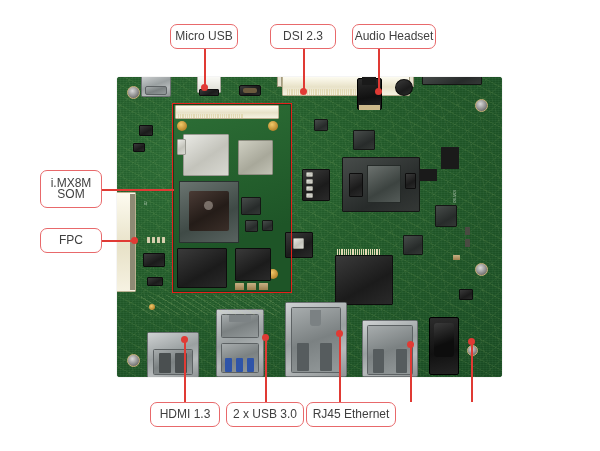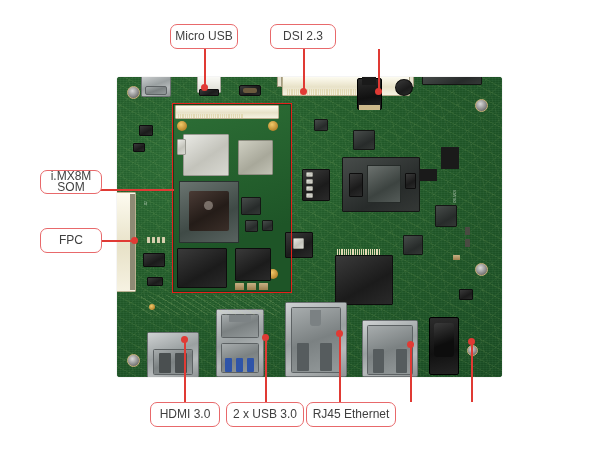--- a/index.html
+++ b/index.html
@@ -339,29 +339,30 @@
   <div class="leader v" style="left:410px;top:344px;height:58px;"></div>
   <div class="dot" style="left:407px;top:341px;"></div>
 
   <div class="leader v" style="left:471px;top:341px;height:61px;"></div>
   <div class="dot" style="left:468px;top:338px;"></div>
 
   <div class="callout" style="left:170px;top:24px;width:68px;height:25px;">Micro USB</div>
 
   <div class="callout" style="left:270px;top:24px;width:66px;height:25px;">DSI 2.3</div>
 
-
-  <div class="callout two" style="left:40px;top:170px;width:62px;height:24px;flex-direction:column;">
+  <div class="callout" style="left:352px;top:24px;width:84px;height:25px;">Audio Headset</div>
+
+  <div class="callout two" style="left:40px;top:170px;width:62px;height:38px;flex-direction:column;">
     <span>i.MX8M</span>
     <span>SOM</span>
   </div>
 
   <div class="callout" style="left:40px;top:228px;width:62px;height:25px;">FPC</div>
 
-  <div class="callout" style="left:150px;top:402px;width:70px;height:25px;">HDMI 3.0</div>
+  <div class="callout" style="left:150px;top:402px;width:70px;height:25px;">HDMI 1.3</div>
 
   <div class="callout" style="left:226px;top:402px;width:78px;height:25px;">2 x USB 3.0</div>
 
   <div class="callout" style="left:306px;top:402px;width:90px;height:25px;">RJ45 Ethernet</div>
 
 
 
 </div>
 
 </body></html>

